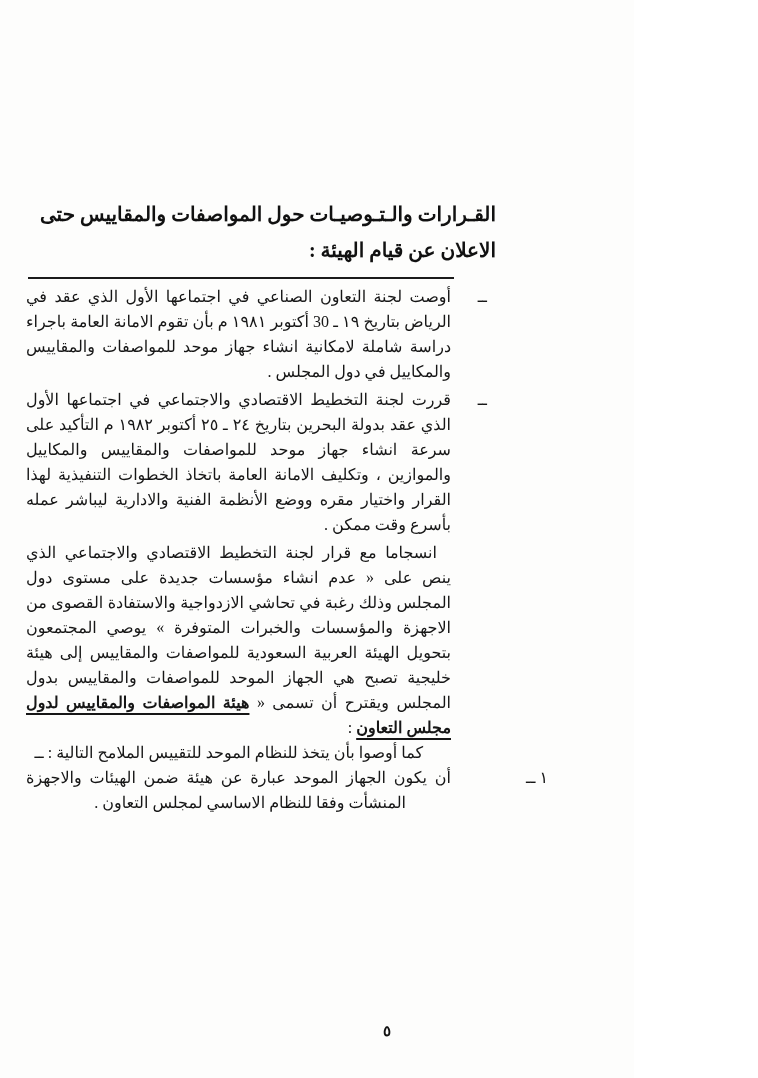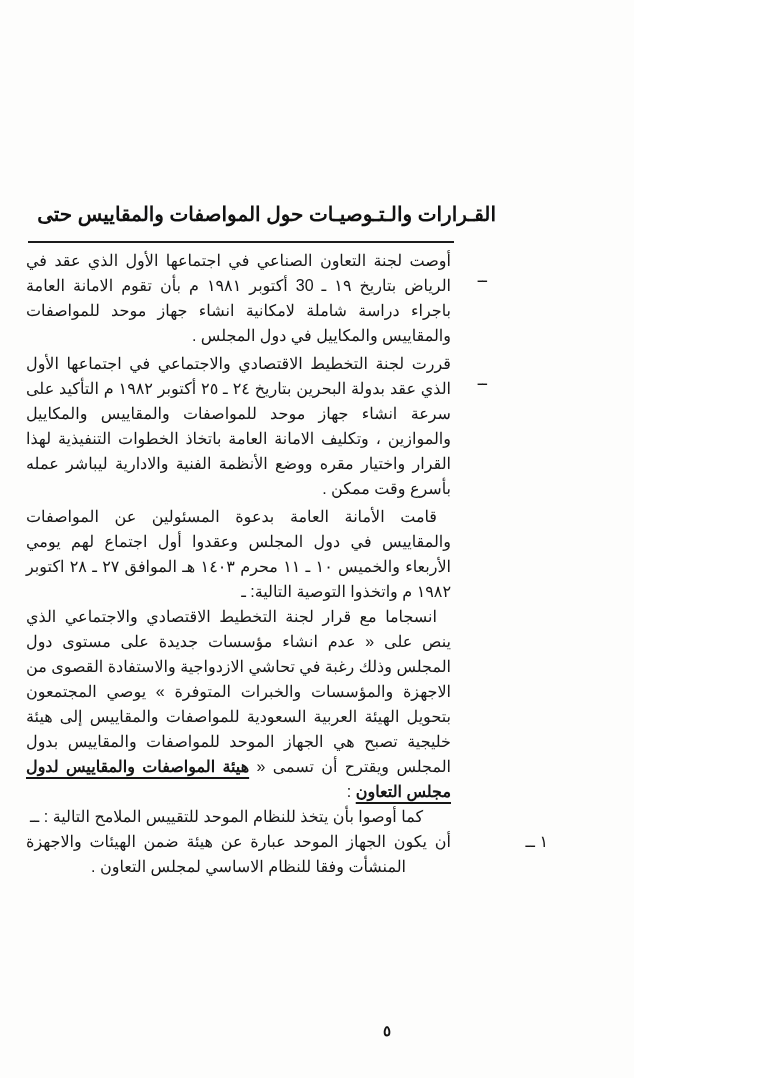--- a/index.html
+++ b/index.html
@@ -2,21 +2,21 @@
 <html lang="ar"><head>
 <meta charset="utf-8">
 <style>
   html, body { margin: 0; padding: 0; background: #ffffff; }
   .page {
     position: relative;
     width: 634px;
     height: 1078px;
     background: #fdfdfc;
     color: #161616;
-    font-family: Liberation Sans, sans-serif;
+    font-family: Liberation Serif, serif;
     overflow: hidden;
   }
   
   .corner-mark {
     position: absolute;
     top: 20px;
     left: 736px;
     width: 14px;
     height: 3px;
     background: #2a2a2a;
@@ -49,21 +49,21 @@
     margin-right: 45px; 
     font-size: 16px;
     line-height: 25px;
     text-align: justify;
   }
   .doc-body p { margin: 0; position: relative; }
   p.bullet { margin-bottom: 3px; }
   .marker {
     position: absolute;
     right: -36px;
-    top: 16px;
+    top: 0;
     white-space: nowrap;
   }
   .indent1 { text-indent: 14px; }
   .indent2 { text-indent: 28px; }
   .hl {
     font-weight: bold;
     text-decoration: underline;
     text-underline-offset: 5px;
     text-decoration-thickness: 1.5px;
   }
@@ -104,37 +104,37 @@
 <body>
 
 <div class="page">
 
   <div class="corner-mark"></div>
 
   <div class="content">
 
     <h1 class="title">
       <span class="t-line">القـرارات والـتـوصيـات حول المواصفات والمقاييس حتى</span>
+      <span class="t-line">الاعلان عن قيام الهيئة :</span>
     </h1>
 
     <div class="rule"></div>
 
     <div class="doc-body">
 
       <p class="bullet">
         <span class="marker">ــ</span>
         <span>أوصت لجنة التعاون الصناعي في اجتماعها الأول الذي عقد في الرياض بتاريخ ١٩ ـ 30 أكتوبر ١٩٨١ م بأن تقوم الامانة العامة باجراء دراسة شاملة لامكانية انشاء جهاز موحد للمواصفات والمقاييس والمكاييل في دول المجلس .</span>
       </p>
 
       <p class="bullet">
         <span class="marker">ــ</span>
         <span>قررت لجنة التخطيط الاقتصادي والاجتماعي في اجتماعها الأول الذي عقد بدولة البحرين بتاريخ ٢٤ ـ ٢٥ أكتوبر ١٩٨٢ م التأكيد على سرعة انشاء جهاز موحد للمواصفات والمقاييس والمكاييل والموازين ، وتكليف الامانة العامة باتخاذ الخطوات التنفيذية لهذا القرار واختيار مقره ووضع الأنظمة الفنية والادارية ليباشر عمله بأسرع وقت ممكن .</span>
       </p>
 
-      <p class="indent1">قامت الأمانة العامة بدعوة المسئولين عن المواصفات والمقاييس في دول المجلس وعقدوا أول اجتماع لهم يومي الأربعاء والخميس ١٠ ـ ١١ محرم ١٤٠٣ هـ الموافق ٢٧ ـ ٢٨ اكتوبر ١٩٨٢ م واتخذوا التوصية التالية: ـ</p>
 
       <p class="indent1"><span>انسجاما مع قرار لجنة التخطيط الاقتصادي والاجتماعي الذي ينص على « عدم انشاء مؤسسات جديدة على مستوى دول المجلس وذلك رغبة في تحاشي الازدواجية والاستفادة القصوى من الاجهزة والمؤسسات والخبرات المتوفرة » يوصي المجتمعون بتحويل الهيئة العربية السعودية للمواصفات والمقاييس إلى هيئة خليجية تصبح هي الجهاز الموحد للمواصفات والمقاييس بدول المجلس ويقترح أن تسمى « </span><span class="hl">هيئة المواصفات والمقاييس لدول مجلس التعاون</span><span> :</span></p>
 
       <p class="indent2">كما أوصوا بأن يتخذ للنظام الموحد للتقييس الملامح التالية : ــ</p>
 
       <p class="num-item">
         <span class="num-marker">١ ــ</span>
         <span>أن يكون الجهاز الموحد عبارة عن هيئة ضمن الهيئات والاجهزة المنشأت وفقا للنظام الاساسي لمجلس التعاون .</span>
       </p>
 

